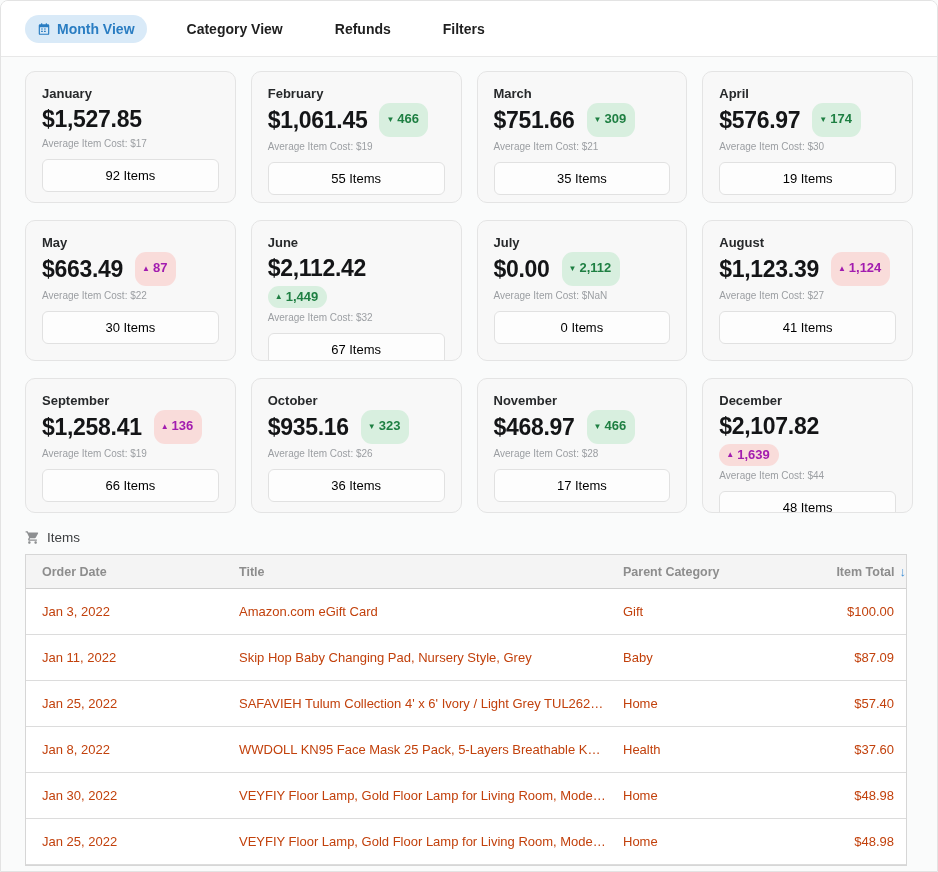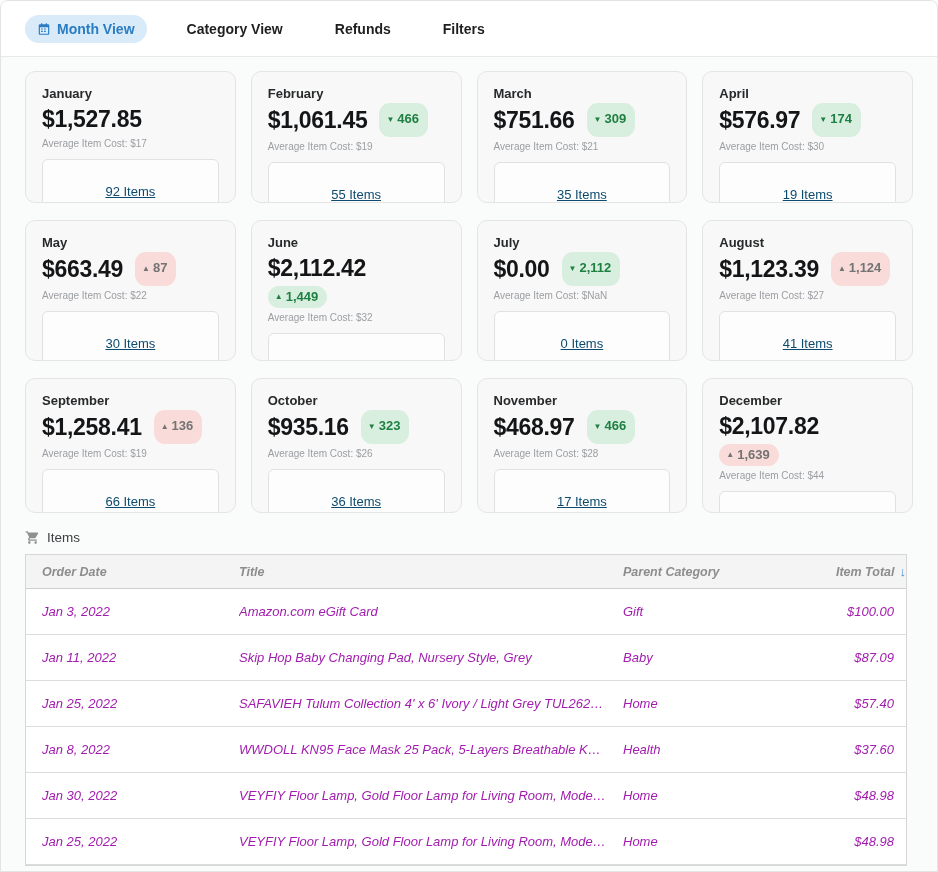--- a/index.html
+++ b/index.html
@@ -22,35 +22,35 @@
   .card { background:#f8f8f8; border:1px solid #e4e4e4; border-radius:10px; padding:14px 16px; overflow:hidden; }
   .card.r1 { height:132px; }
   .card.r2 { height:141px; }
   .card.r3 { height:135px; }
   .m-name { font-size:13px; font-weight:700; color:#27292b; margin-bottom:2px; }
   .m-line { line-height:30px; }
   .amount { font-size:23px; font-weight:800; color:#141517; letter-spacing:-0.3px; display:inline-block; vertical-align:middle; }
   .badge { display:inline-block; vertical-align:middle; font-size:13px; font-weight:700; border-radius:11px; padding:1px 9px 2px 7px; margin-left:12px; white-space:nowrap; }
   .badge .arrow { font-size:8px; vertical-align:1.5px; margin-right:3px; }
   .badge-green { background:#d8efdf; color:#1e7f42; }
-  .badge-red   { background:#f9dcda; color:#737373; }
+  .badge-red   { background:#f9dcda; color:#a21caf; }
   .badge-block { display:block; width:fit-content; margin:3px 0 2px 0; line-height:19px; }
   .avg { font-size:10px; color:#9b9ea2; margin:4px 0 10px 0; }
-  .items-btn { display:block; width:100%; background:#fdfdfd; border:1px solid #e1e1e1; border-radius:6px; padding:24px 0; font-family:inherit; font-size:13px; color:#0c4a6e; cursor:pointer;text-decoration:underline; }
+  .items-btn { display:block; width:100%; background:#fdfdfd; border:1px solid #e1e1e1; border-radius:6px; padding:8px 0; font-family:inherit; font-size:13px; color:#000000; cursor:pointer; }
 
   
   .items-label { display:flex; align-items:center; gap:7px; margin:17px 24px 9px 24px; font-size:13.5px; color:#3c3e40; }
   .cart-icon { color:#8d8f91; display:flex; }
 
   .table { margin:0 30px 0 24px; border:1px solid #d6d6d6; background:#ffffff; }
-  .trow { display:grid; grid-template-columns:213px 1fr 165px 118px; align-items:center;font-style:italic; }
+  .trow { display:grid; grid-template-columns:213px 1fr 165px 118px; align-items:center; }
   .thead { background:#f4f4f4; border-bottom:1px solid #cfcfcf; }
   .thead > div { font-size:12.5px; font-weight:700; color:#8d8d8d; padding:9px 0; }
   .trow > div:first-child { padding-left:16px; }
-  .td { font-size:13px; color:#a21caf; padding:15px 0; white-space:nowrap; overflow:hidden; text-overflow:ellipsis; }
+  .td { font-size:13px; color:#c2410c; padding:15px 0; white-space:nowrap; overflow:hidden; text-overflow:ellipsis; }
   .td.title { padding-right:14px; }
   .num, .th-right { text-align:right; padding-right:12px; }
   .tbody .trow { border-bottom:1px solid #dcdcdc; background:#ffffff; cursor:pointer; }
   .sort { color:#3f8fd6; font-weight:700; margin-left:5px; font-size:13px; }
 </style>
 </head>
 <body>
 
 <div class="frame">
 

